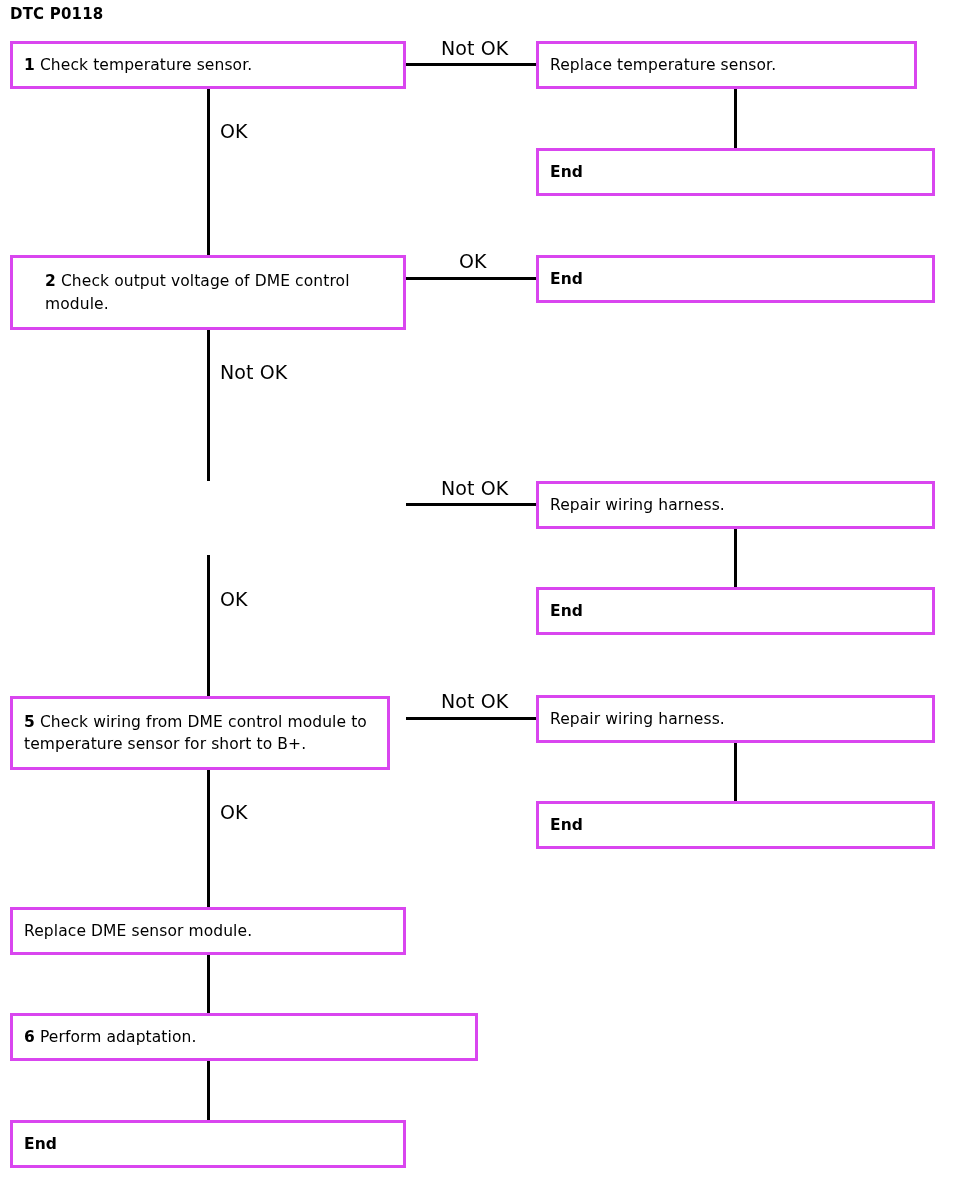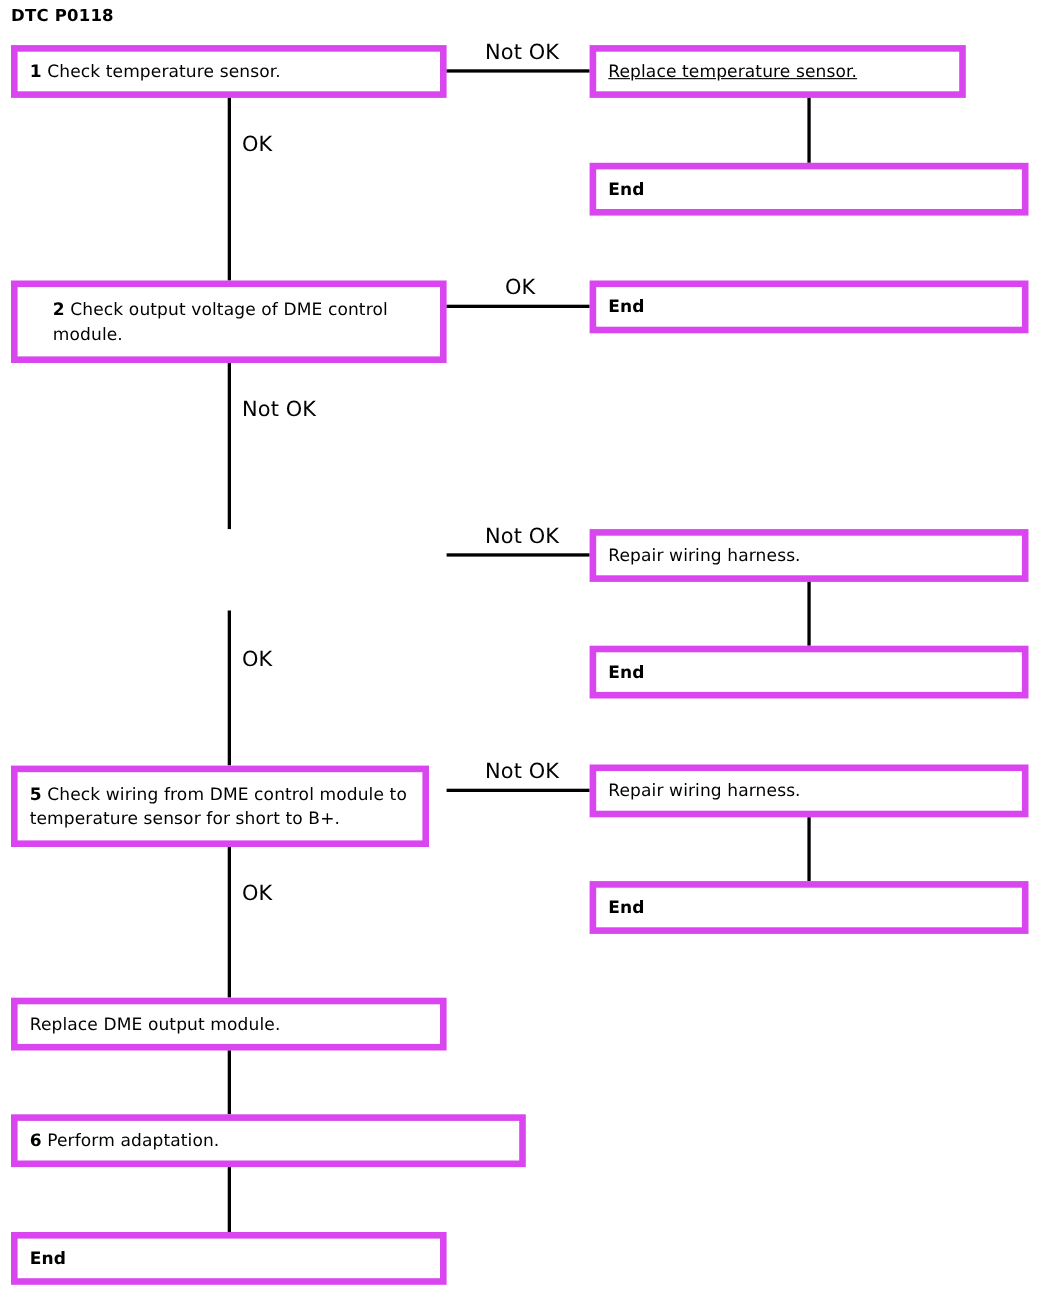--- a/index.html
+++ b/index.html
@@ -24,21 +24,21 @@
     left: 10px;
     top: 5px;
     font-size: 15px;
     font-weight: bold;
     letter-spacing: 0.2px;
     white-space: nowrap;
   }
   .node {
     position: absolute;
     box-sizing: border-box;
-    border: 6px solid #d946ef;
+    border: 3px solid #d946ef;
     background: #ffffff;
     display: flex;
     align-items: center;
     padding: 0 11px;
   }
   .node .txt {
     font-size: 15.5px;
     line-height: 1.45;
     letter-spacing: 0.1px;
   }
@@ -73,21 +73,21 @@
 
   <div class="title">DTC P0118</div>
 
   <div class="node" style="left:10px; top:41px; width:396px; height:48px;">
     <div class="txt"><span class="step-num">1</span> <span>Check temperature sensor.</span></div>
   </div>
 
   <div class="hline" style="left:406px; top:63px; width:131px;"></div>
   <div class="edge-label" style="left:441px; top:39px;">Not OK</div>
 
-  <div class="node" style="left:536px; top:41px; width:342px; height:48px;text-decoration:underline;">
+  <div class="node" style="left:536px; top:41px; width:381px; height:48px;">
     <div class="txt">Replace temperature sensor.</div>
   </div>
 
   <div class="vline" style="left:734px; top:89px; height:60px;"></div>
 
   <div class="node end" style="left:536px; top:148px; width:399px; height:48px;">
     <div class="txt">End</div>
   </div>
 
   <div class="vline" style="left:207px; top:89px; height:167px;"></div>
@@ -138,21 +138,21 @@
   <div class="vline" style="left:734px; top:743px; height:59px;"></div>
 
   <div class="node end" style="left:536px; top:801px; width:399px; height:48px;">
     <div class="txt">End</div>
   </div>
 
   <div class="vline" style="left:207px; top:770px; height:137px;"></div>
   <div class="edge-label" style="left:220px; top:803px;">OK</div>
 
   <div class="node" style="left:10px; top:907px; width:396px; height:48px;">
-    <div class="txt">Replace DME output module.</div>
+    <div class="txt">Replace DME sensor module.</div>
   </div>
 
   <div class="vline" style="left:207px; top:955px; height:59px;"></div>
 
   <div class="node" style="left:10px; top:1013px; width:468px; height:48px;">
     <div class="txt"><span class="step-num">6</span> <span>Perform adaptation.</span></div>
   </div>
 
   <div class="vline" style="left:207px; top:1061px; height:59px;"></div>
 

